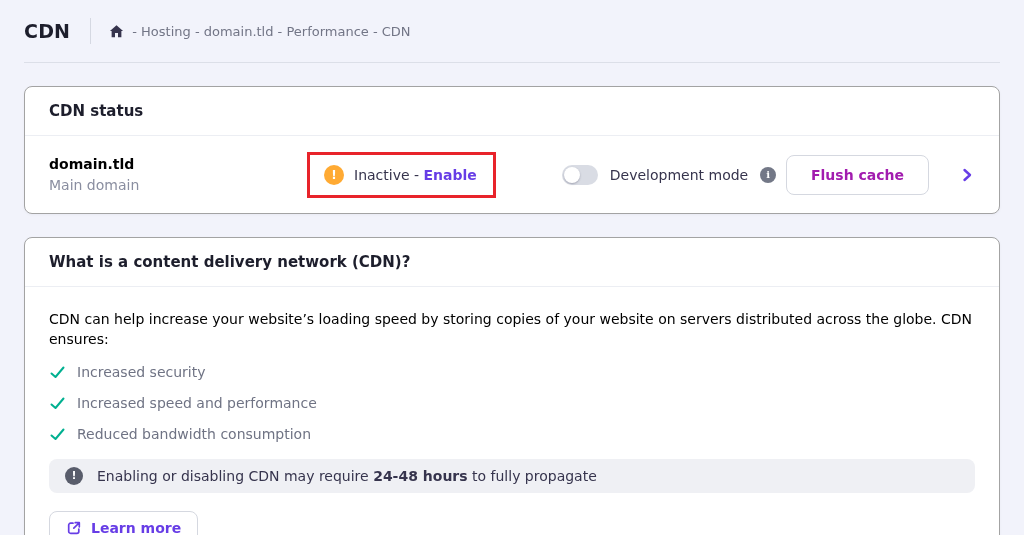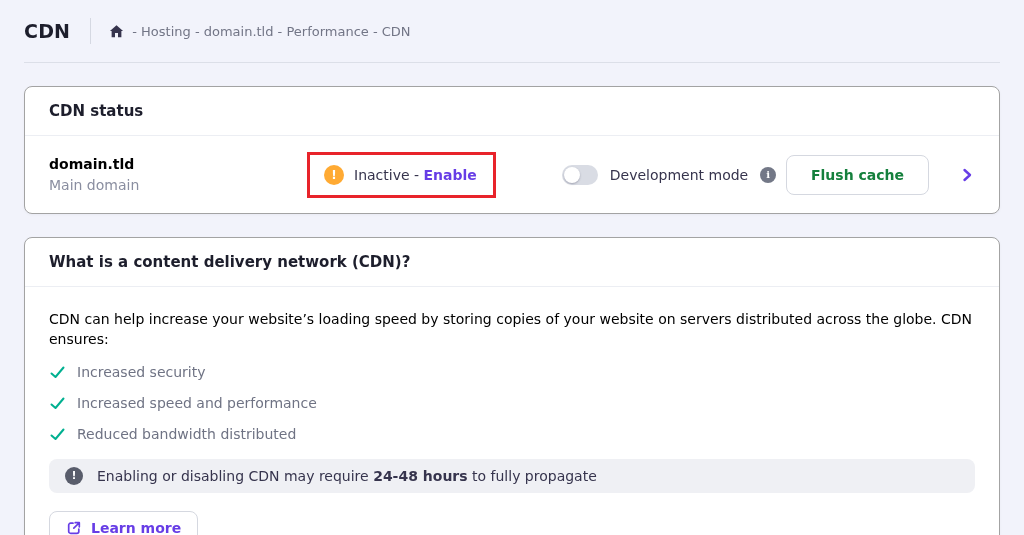--- a/index.html
+++ b/index.html
@@ -51,21 +51,21 @@
     position:absolute; top:2px; left:2px; width:16px; height:16px; border-radius:50%;
     background:#fff; box-shadow:0 1px 2px rgba(40,40,70,.3);
   }
   .info-badge {
     width:16px; height:16px; border-radius:50%; background:#737887; color:#fff;
     font-size:10px; font-weight:bold; font-family:"DejaVu Serif","Liberation Serif",serif;
     display:flex; align-items:center; justify-content:center; cursor:pointer; flex:0 0 auto;
   }
   .flush-btn {
     margin-left:auto; margin-right:30px; background:#fff; border:1px solid #d5d8e0;
-    border-radius:8px; padding:11px 24px; font-size:14px; font-weight:bold; color:#15803d;
+    border-radius:8px; padding:11px 24px; font-size:14px; font-weight:bold; color:#a21caf;
     font-family:inherit; cursor:pointer; white-space:nowrap;
   }
   .chevron { display:flex; align-items:center; cursor:pointer; }
 
   
   .info-body { padding:22px 24px 24px 24px; }
   .lead { color:#000000; font-size:14px; line-height:1.45; margin-bottom:14px; }
   .benefit { display:flex; align-items:center; gap:11px; color:#6f7384; font-size:14px; margin-bottom:14px; }
   .benefit svg { flex:0 0 auto; }
   .notice {
@@ -153,21 +153,21 @@
     <div class="benefit">
       <svg width="17" height="17" viewBox="0 0 17 17">
           <path d="M2.5 9.5 L6.5 13 L14.5 3.5" fill="none" stroke="#00b090" stroke-width="2" stroke-linecap="round" stroke-linejoin="round"></path>
         </svg>
       <span>Increased speed and performance</span>
     </div>
     <div class="benefit">
       <svg width="17" height="17" viewBox="0 0 17 17">
           <path d="M2.5 9.5 L6.5 13 L14.5 3.5" fill="none" stroke="#00b090" stroke-width="2" stroke-linecap="round" stroke-linejoin="round"></path>
         </svg>
-      <span>Reduced bandwidth distributed</span>
+      <span>Reduced bandwidth consumption</span>
     </div>
 
     <div class="notice">
       <span class="notice-badge">!</span>
       <span class="notice-text">
         <span>Enabling or disabling CDN may require</span>
         <b>24-48 hours</b>
         <span>to fully propagate</span>
       </span>
     </div>

